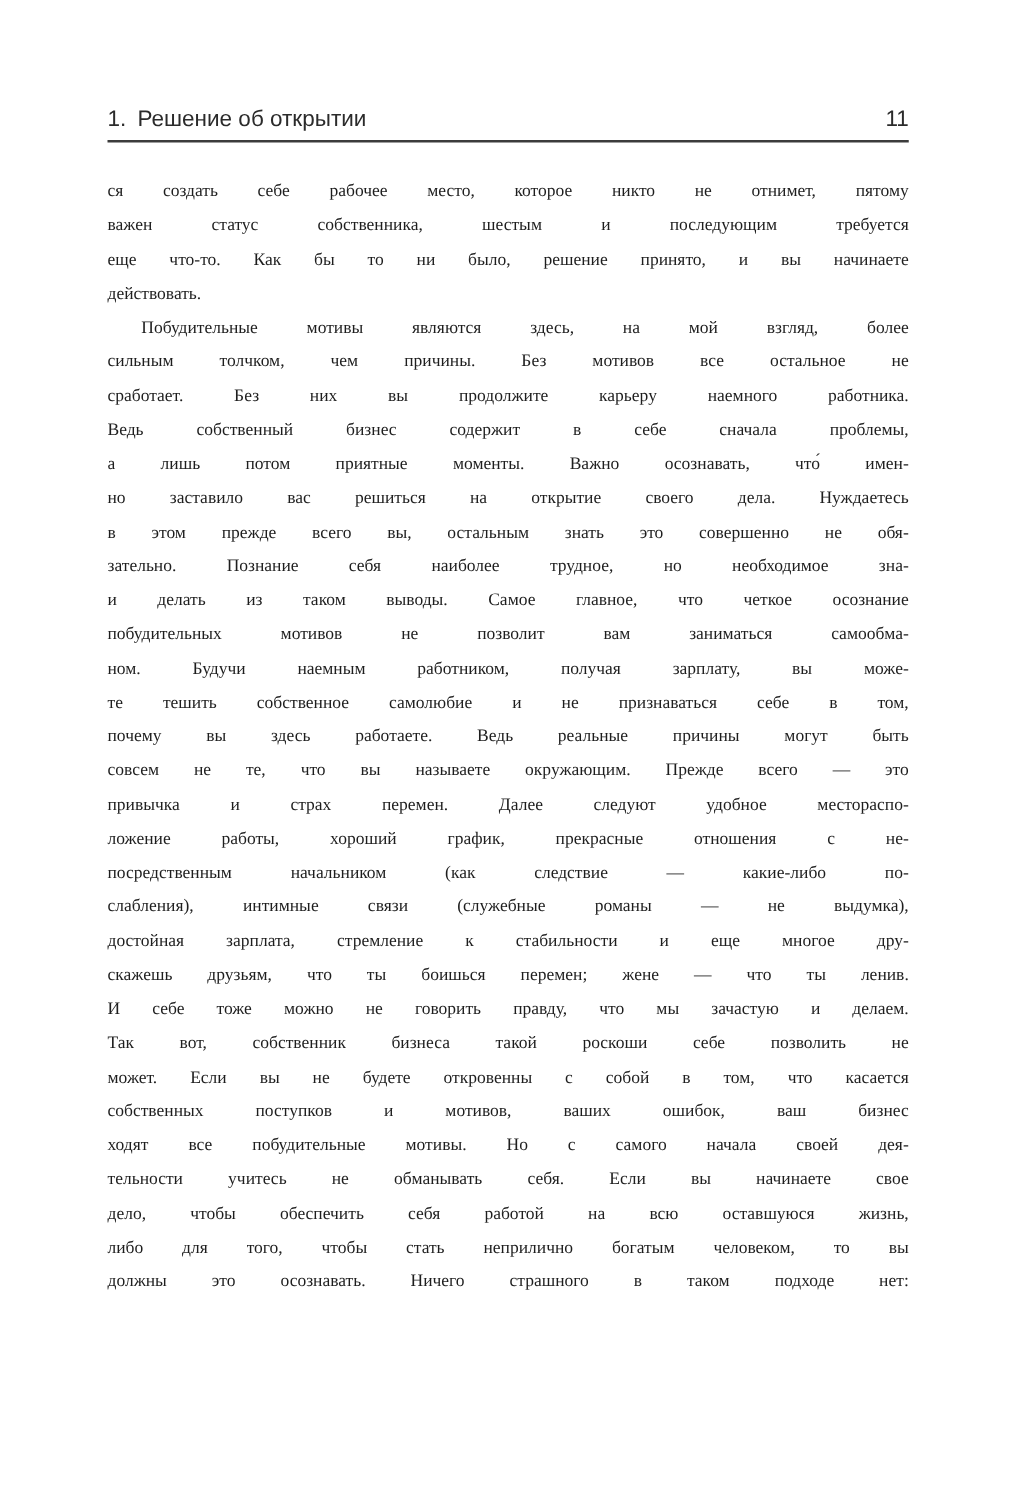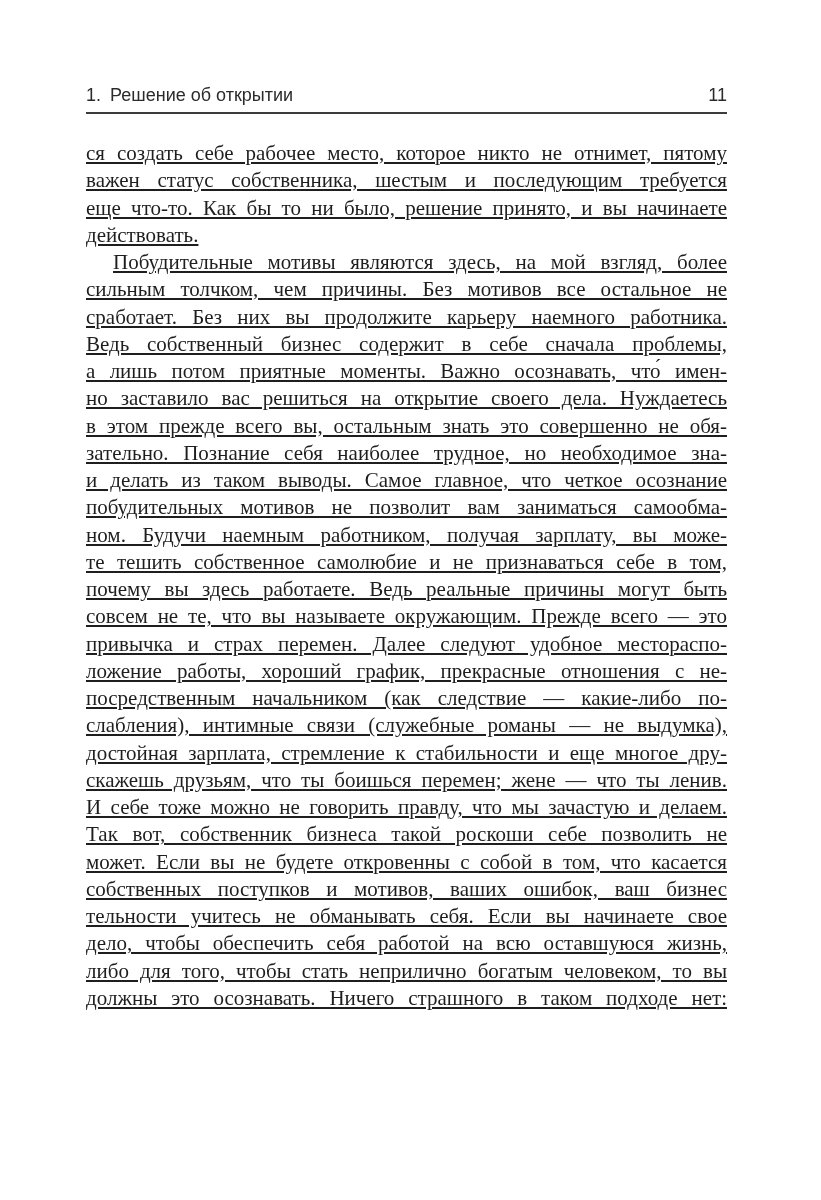--- a/index.html
+++ b/index.html
@@ -32,24 +32,23 @@
   .chapter{ display:flex; gap:9px; }
   .header-rule{
     position:absolute;
     left:86px; width:641px; top:112px;
     height:2px;
     background:var(--rule);
   }
   .body-text{
     position:absolute;
     left:86px; width:641px; top:140px;
-    font-size:21px;
+    font-size:14px;
     line-height:27.25px;
     color:var(--text);
-    text-decoration:underline;
   }
   .line{
     text-align:justify;
     text-align-last:justify;
   }
   .line.indent{ text-indent:27px; }
   .line.last-left{ text-align-last:left; }
 </style>
 </head>
 <body>
@@ -91,20 +90,21 @@
         <div class="line">привычка и страх перемен. Далее следуют удобное местораспо-</div>
         <div class="line">ложение работы, хороший график, прекрасные отношения с не-</div>
         <div class="line">посредственным начальником (как следствие — какие-либо по-</div>
         <div class="line">слабления), интимные связи (служебные романы — не выдумка),</div>
         <div class="line">достойная зарплата, стремление к стабильности и еще многое дру-</div>
         <div class="line">скажешь друзьям, что ты боишься перемен; жене — что ты ленив.</div>
         <div class="line">И себе тоже можно не говорить правду, что мы зачастую и делаем.</div>
         <div class="line">Так вот, собственник бизнеса такой роскоши себе позволить не</div>
         <div class="line">может. Если вы не будете откровенны с собой в том, что касается</div>
         <div class="line">собственных поступков и мотивов, ваших ошибок, ваш бизнес</div>
+        <div class="line">ходят все побудительные мотивы. Но с самого начала своей дея-</div>
         <div class="line">тельности учитесь не обманывать себя. Если вы начинаете свое</div>
         <div class="line">дело, чтобы обеспечить себя работой на всю оставшуюся жизнь,</div>
         <div class="line">либо для того, чтобы стать неприлично богатым человеком, то вы</div>
         <div class="line">должны это осознавать. Ничего страшного в таком подходе нет:</div>
       </div>
     </main>
 
 </div>
 
 </body></html>

